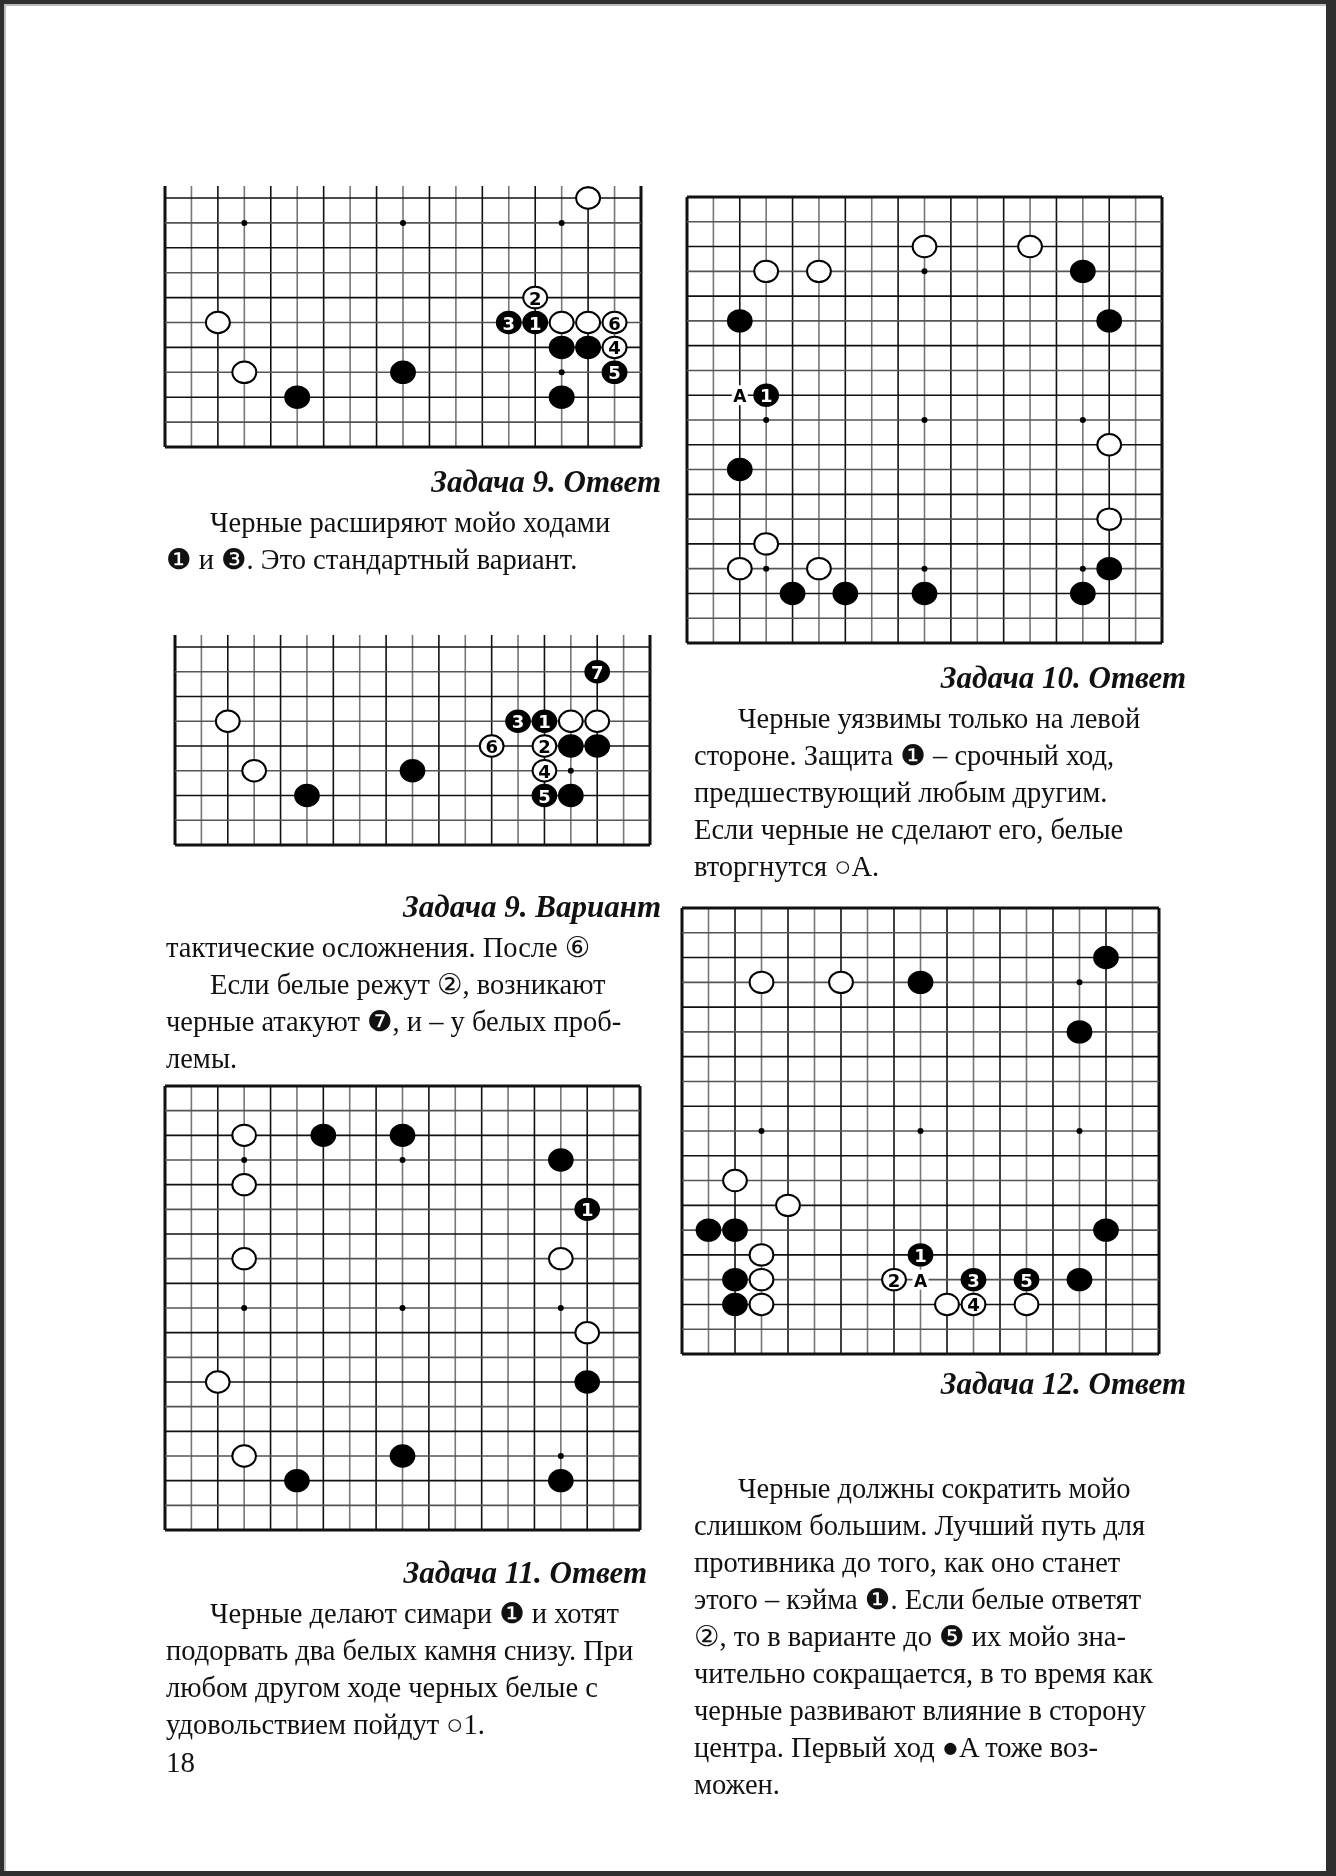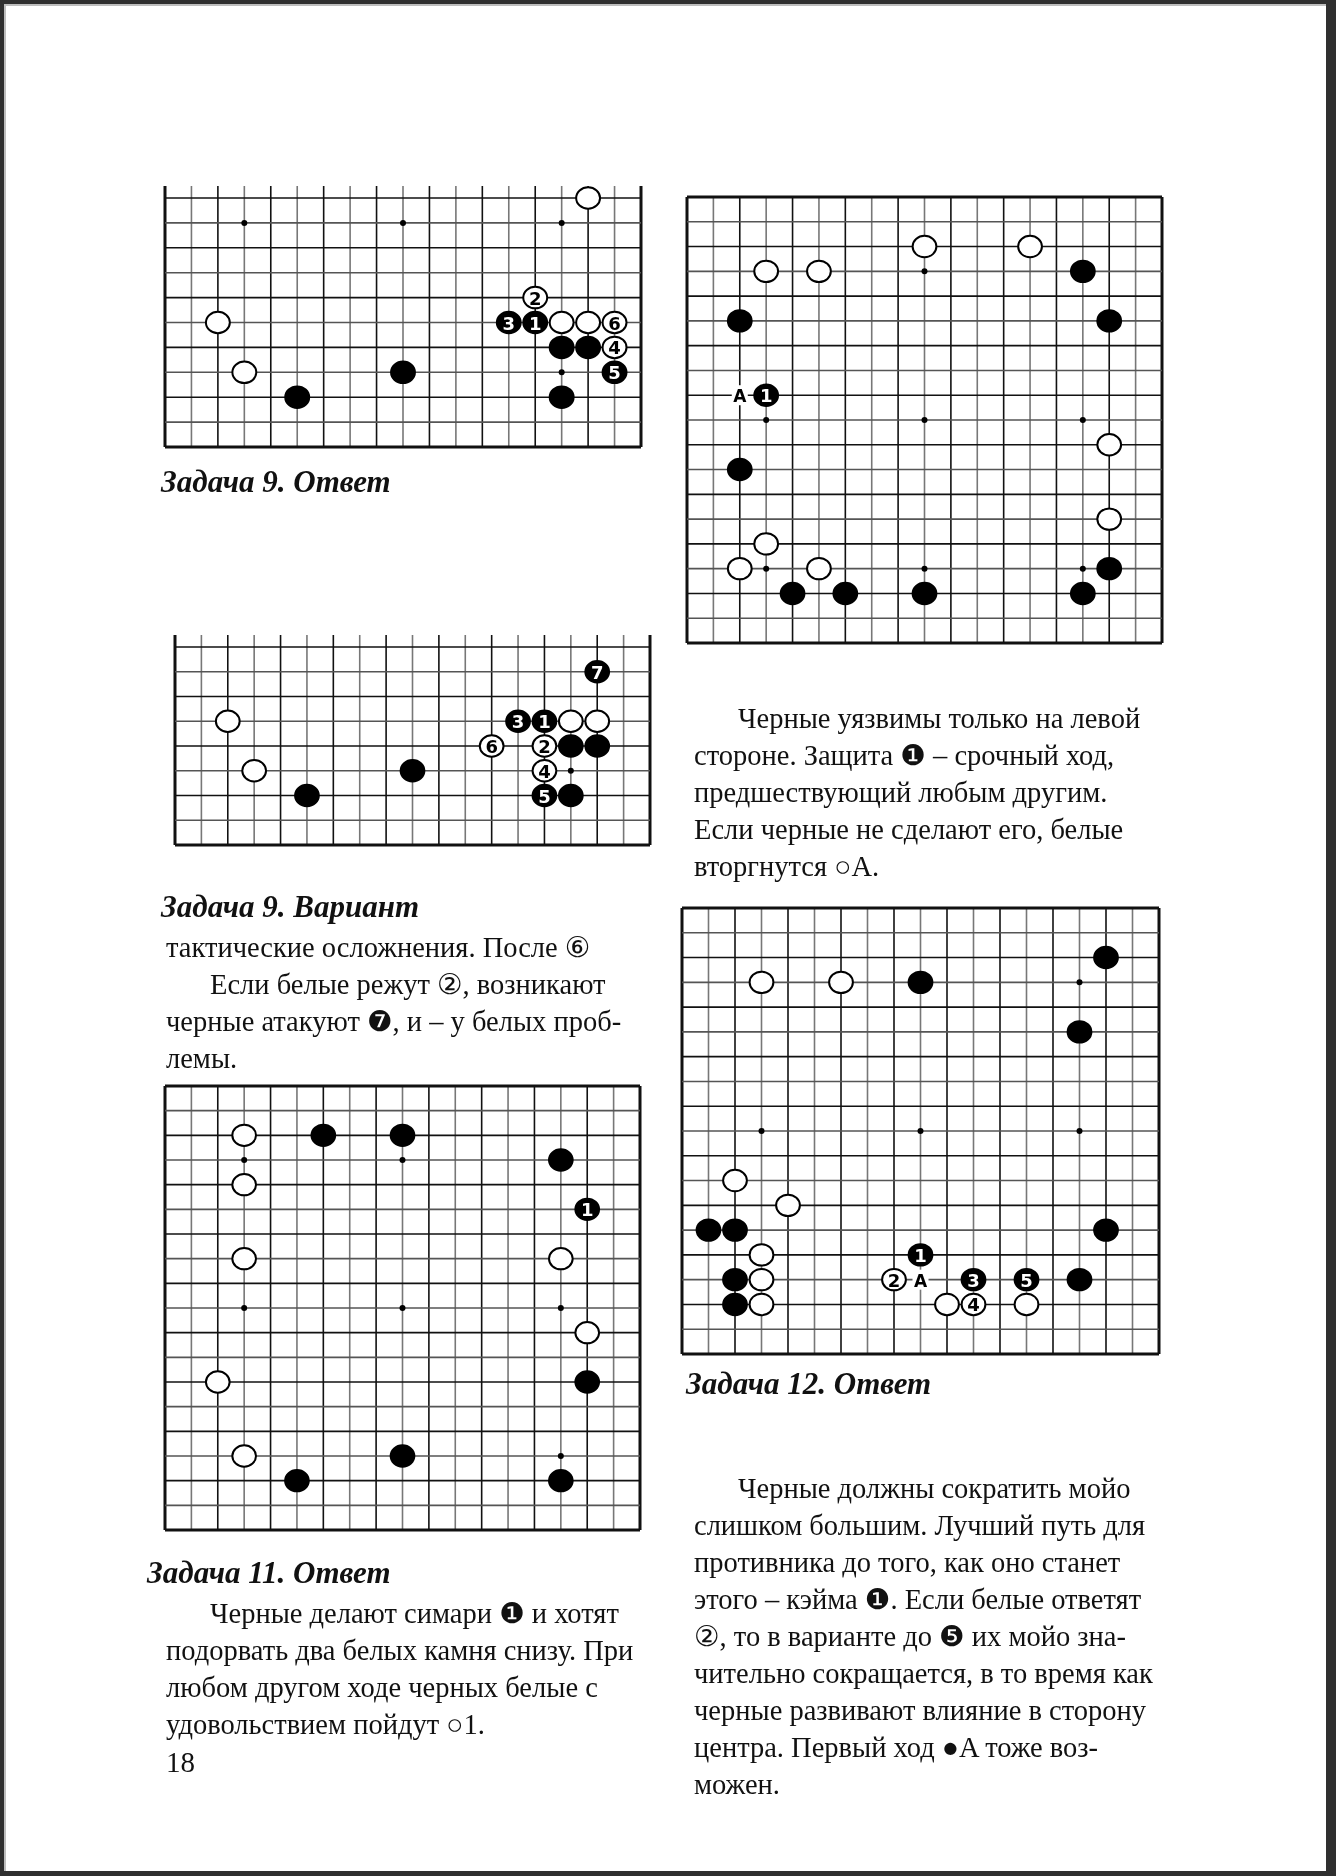--- a/index.html
+++ b/index.html
@@ -1,20 +1,20 @@
 <!DOCTYPE html>
 <html><head>
 <meta charset="utf-8">
 <style>
   html,body{margin:0;padding:0;}
   body{width:1336px;height:1876px;background:#2f2f2f;position:relative;overflow:hidden;font-family:"Liberation Serif","DejaVu Serif",serif;color:#111;}
   #page{position:absolute;left:4px;top:4px;width:1322px;height:1867px;background:#fff;border-left:2px solid #bdbdbd;border-top:2px solid #bdbdbd;box-sizing:border-box;}
   .board{position:absolute;}
   .board svg{display:block;overflow:visible;}
-  .caption{position:absolute;font-weight:bold;font-style:italic;font-size:31px;text-align:left;white-space:nowrap;}
+  .caption{position:absolute;font-weight:bold;font-style:italic;font-size:31px;text-align:right;white-space:nowrap;}
   .para{position:absolute;font-size:28.5px;line-height:37px;text-align:justify;text-align-last:left;}
   .para .ind{display:inline-block;width:44px;}
   .pageno{position:absolute;font-size:29px;}
 </style>
 </head>
 <body>
 
 <div id="page">
 
   <div class="board" style="left: 157px; top: 178px;">
@@ -531,29 +531,34 @@
           <ellipse cx="291.5" cy="396.44444444444446" rx="11.88888888888889" ry="10.700000000000001" fill="#fff" stroke="#000" stroke-width="2"></ellipse>
           <text x="291.5" y="403.44444444444446" text-anchor="middle" font-family="DejaVu Sans, sans-serif" font-weight="bold" font-size="18" fill="#000">4</text>
         </g>
         <g>
           <ellipse cx="344.5" cy="396.44444444444446" rx="11.88888888888889" ry="10.700000000000001" fill="#fff" stroke="#000" stroke-width="2"></ellipse>
         </g>
       </svg>
     </div>
 
   <div class="caption" style="left:155px;top:458px;width:500px;">Задача 9. Ответ</div>
+  <div class="para" style="left:160px;top:498px;width:490px;">
+    <div><span class="ind"></span><span>Черные расширяют мойо ходами</span></div>
+    <div>❶ и ❸. Это стандартный вариант.</div>
+  </div>
 
   <div class="caption" style="left:155px;top:883px;width:500px;">Задача 9. Вариант</div>
   <div class="para" style="left:160px;top:923px;width:490px;">
     <div>тактические осложнения. После ⑥</div>
     <div><span class="ind"></span><span>Если белые режут ②, возникают</span></div>
     <div>черные атакуют ❼, и – у белых проб-</div>
     <div>лемы.</div>
   </div>
 
+  <div class="caption" style="left:680px;top:654px;width:500px;">Задача 10. Ответ</div>
   <div class="para" style="left:688px;top:694px;width:490px;">
     <div><span class="ind"></span><span>Черные уязвимы только на левой</span></div>
     <div>стороне. Защита ❶ – срочный ход,</div>
     <div>предшествующий любым другим.</div>
     <div>Если черные не сделают его, белые</div>
     <div>вторгнутся ○A.</div>
   </div>
 
   <div class="caption" style="left:141px;top:1549px;width:500px;">Задача 11. Ответ</div>
   <div class="para" style="left:160px;top:1589px;width:490px;">

